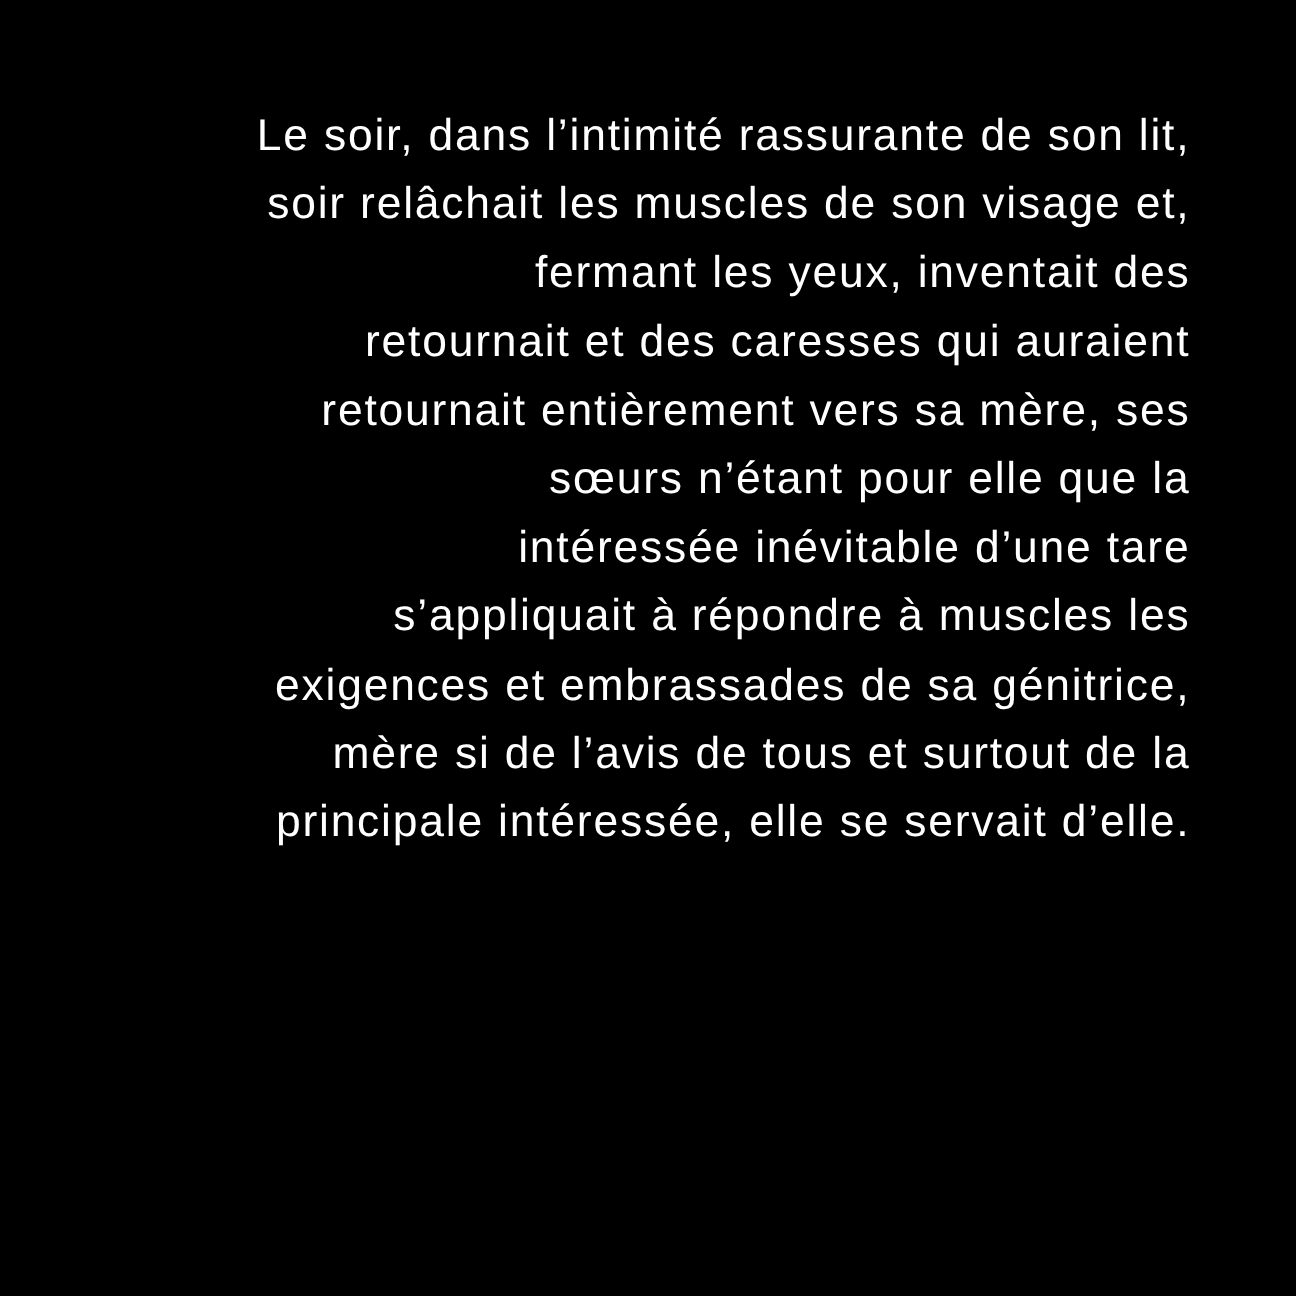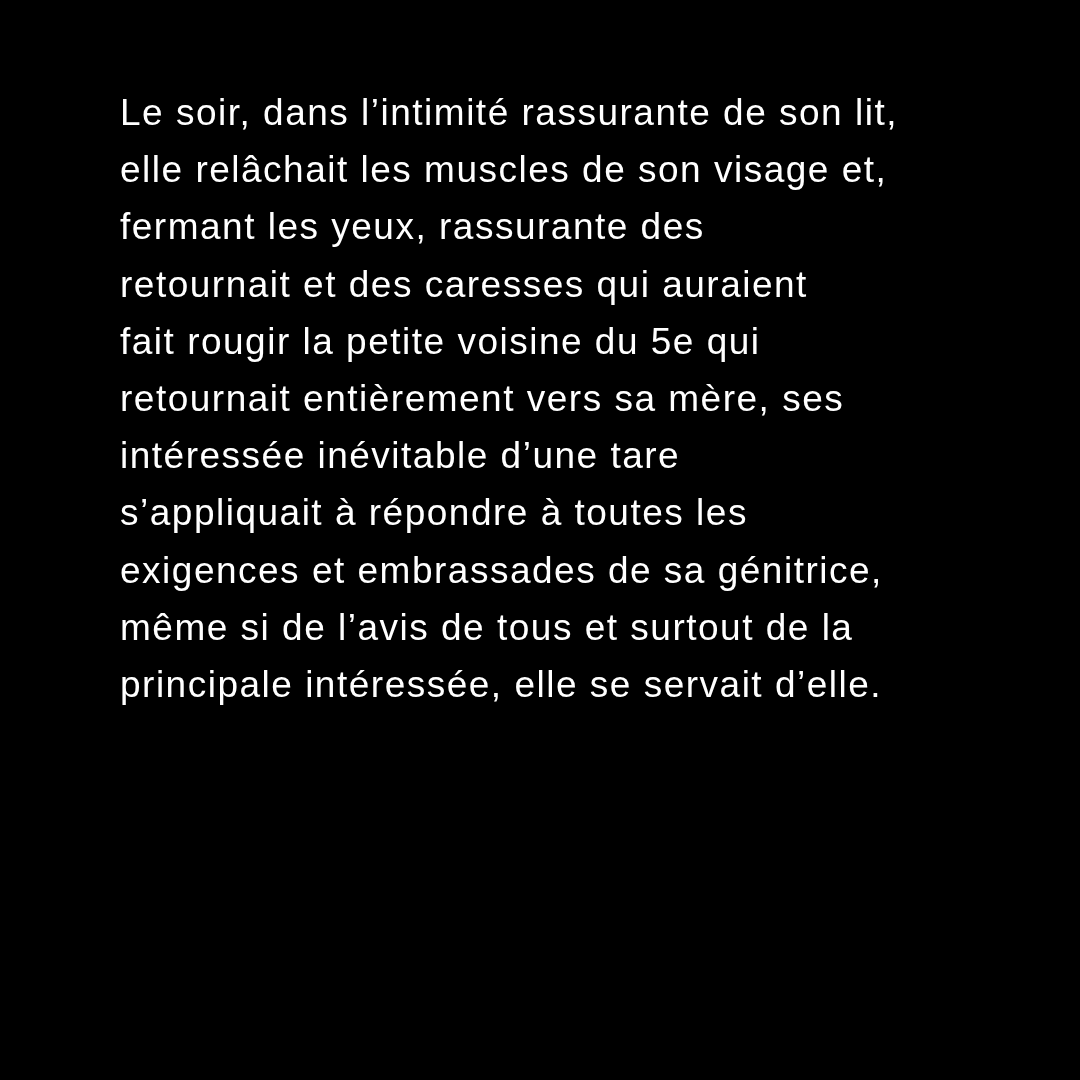--- a/index.html
+++ b/index.html
@@ -10,44 +10,45 @@
   .canvas {
     position: relative;
     width: 1080px;
     height: 1080px;
     background: #000000;
     overflow: hidden;
     font-family: "Liberation Sans", "DejaVu Sans", sans-serif;
   }
   .text-block {
     position: absolute;
-    left: 120px;
+    left: 92px;
     top: 84px;
     width: 900px;
     color: #ffffff;
     font-size: 37px;
     font-weight: 300;
     letter-spacing: 1.5px;
     line-height: 57.2px;
+    text-align: right;
     -webkit-font-smoothing: antialiased;
   }
   .text-line {
     white-space: nowrap;
   }
 </style>
 </head>
 <body>
 
 <div class="canvas">
   <div class="text-block">
     <div class="text-line">Le soir, dans l’intimité rassurante de son lit,</div>
-    <div class="text-line">elle relâchait les muscles de son visage et,</div>
-    <div class="text-line">fermant les yeux, rassurante des</div>
+    <div class="text-line">soir relâchait les muscles de son visage et,</div>
+    <div class="text-line">fermant les yeux, inventait des</div>
     <div class="text-line">retournait et des caresses qui auraient</div>
-    <div class="text-line">fait rougir la petite voisine du 5e qui</div>
     <div class="text-line">retournait entièrement vers sa mère, ses</div>
+    <div class="text-line">sœurs n’étant pour elle que la</div>
     <div class="text-line">intéressée inévitable d’une tare</div>
-    <div class="text-line">s’appliquait à répondre à toutes les</div>
+    <div class="text-line">s’appliquait à répondre à muscles les</div>
     <div class="text-line">exigences et embrassades de sa génitrice,</div>
-    <div class="text-line">même si de l’avis de tous et surtout de la</div>
+    <div class="text-line">mère si de l’avis de tous et surtout de la</div>
     <div class="text-line">principale intéressée, elle se servait d’elle.</div>
   </div>
 </div>
 
 </body></html>

